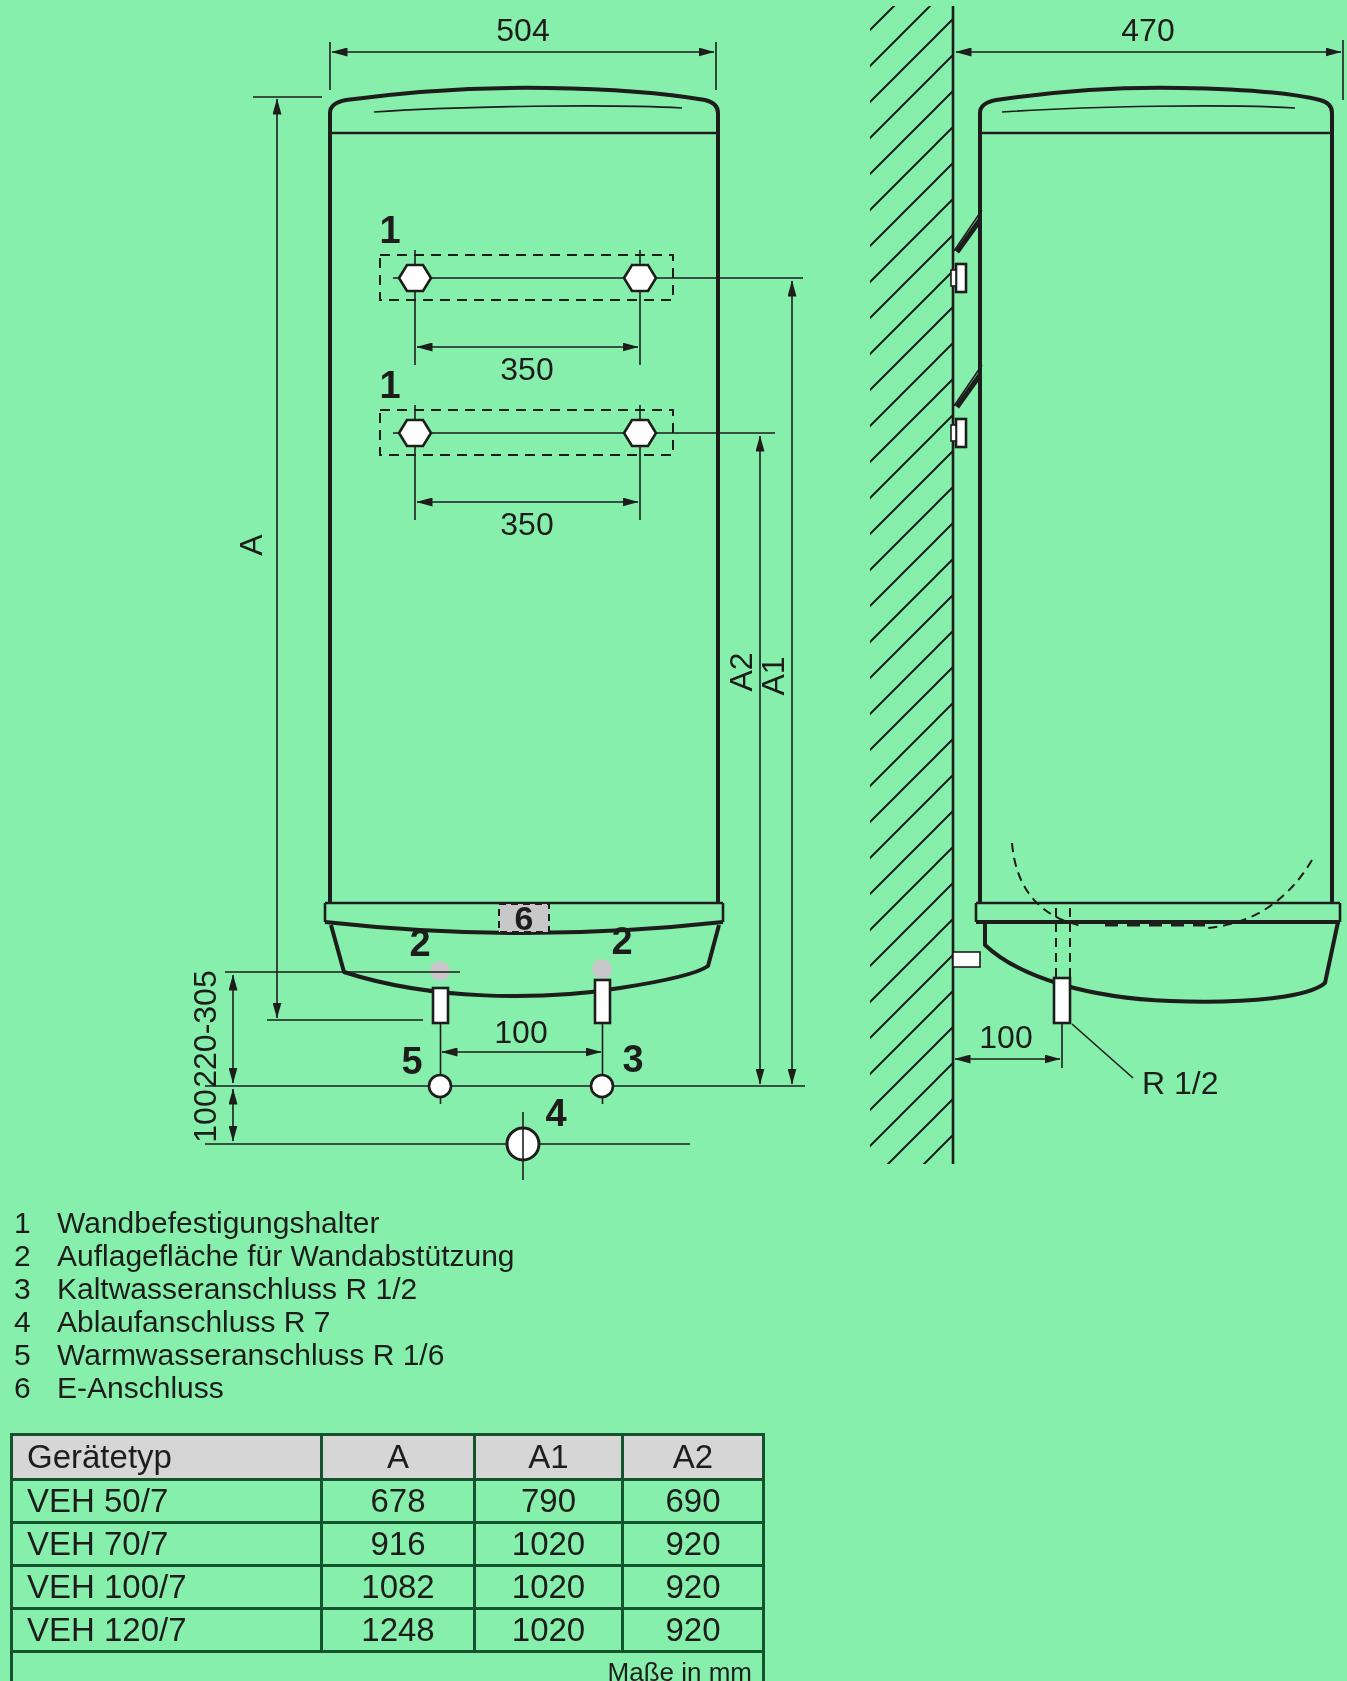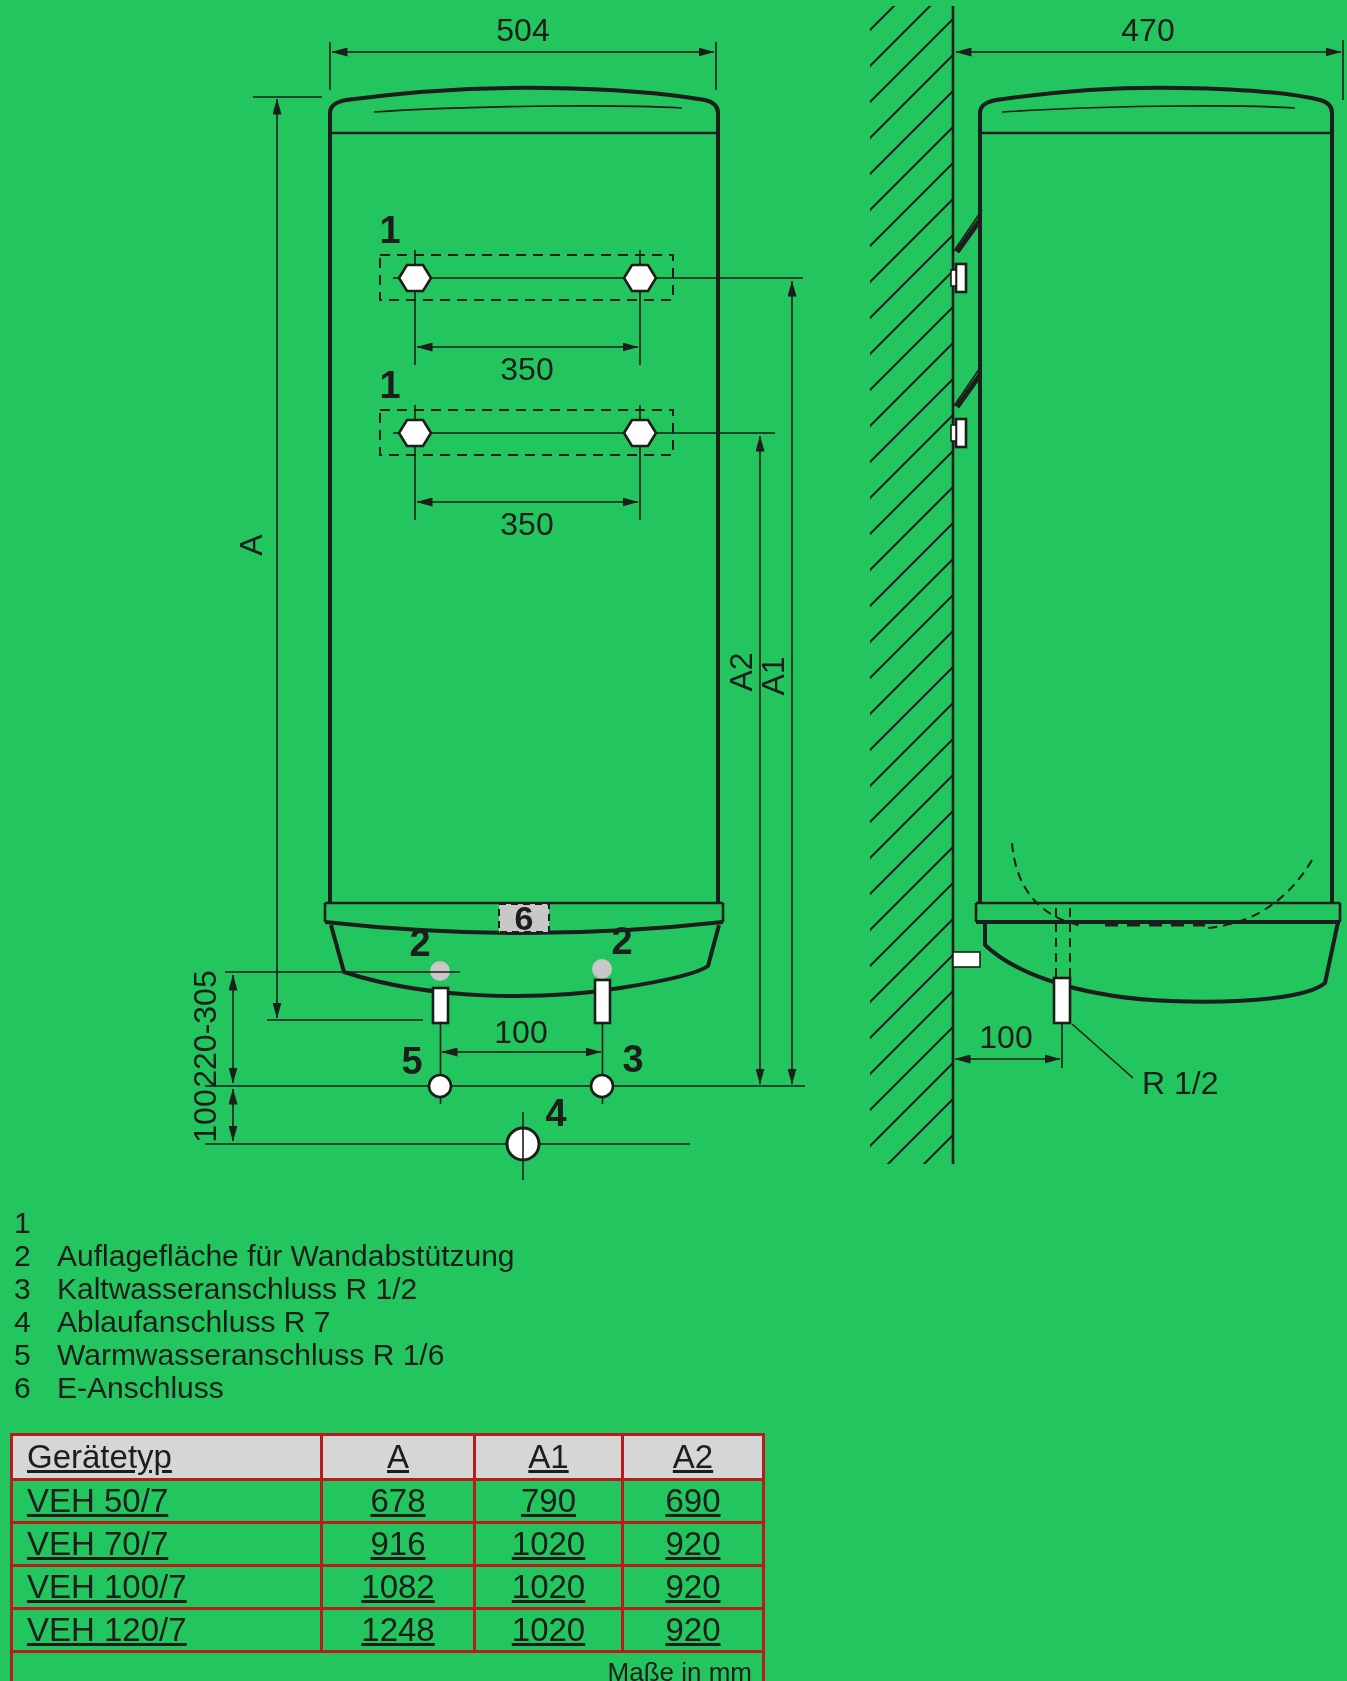--- a/index.html
+++ b/index.html
@@ -1,19 +1,19 @@
 <!DOCTYPE html>
 <html><head>
 <meta charset="utf-8">
 <style>
   html,body{margin:0;padding:0;background:#ffffff;}
   .canvas{
     position:relative;
     width:1347px;height:1681px;
-    background:#22c55e;
+    background:#86efac;
     font-family:"Liberation Sans", sans-serif;
     color:#1d1d1b;
     overflow:hidden;
   }
   svg{position:absolute;left:0;top:0;}
   svg text{fill:#1d1d1b;font-family:"Liberation Sans", sans-serif;}
   .dimtxt{font-size:32px;}
   .callout{font-size:38px;font-weight:bold;}
   .thick{stroke:#1d1d1b;stroke-width:4;fill:none;stroke-linejoin:round;}
   .med{stroke:#1d1d1b;stroke-width:2.6;fill:none;}
@@ -32,22 +32,22 @@
   .legend-num{width:43px;flex:0 0 43px;}
   .legend-text{white-space:nowrap;}
 
   .spec-table{
     position:absolute;left:10px;top:1433px;
     border-collapse:collapse;
     font-size:33px;color:#1d1d1b;
     table-layout:fixed;
   }
   .spec-table th,.spec-table td{
-    border:3px solid #b91c1c;
-    padding:0;height:40px;text-align:center;font-weight:normal;text-decoration:underline;
+    border:3px solid #14532d;
+    padding:0;height:40px;text-align:center;font-weight:normal;
   }
   .spec-table th{background:#d6d6d6;height:42px;}
   .spec-table th.c-type,.spec-table td.c-type{text-align:left;padding-left:14px;}
   .spec-table td.footer-cell{
     text-align:right;padding-right:10px;font-size:26px;height:38px;
   }
   .c-type{width:293px;}
   .c-a{width:150px;}
   .c-a1{width:145px;}
   .c-a2{width:138px;}
@@ -200,20 +200,21 @@
       <text class="dimtxt" x="1006" y="1048" text-anchor="middle">100</text>
 
       <line class="thin" x1="1072" y1="1024" x2="1133" y2="1078"></line>
       <text class="dimtxt" x="1142" y="1094" text-anchor="start">R 1/2</text>
     </g>
   </svg>
 
   <div class="legend">
     <div class="legend-item">
       <span class="legend-num">1</span>
+      <span class="legend-text">Wandbefestigungshalter</span>
     </div>
     <div class="legend-item">
       <span class="legend-num">2</span>
       <span class="legend-text">Auflagefläche für Wandabstützung</span>
     </div>
     <div class="legend-item">
       <span class="legend-num">3</span>
       <span class="legend-text">Kaltwasseranschluss R 1/2</span>
     </div>
     <div class="legend-item">

